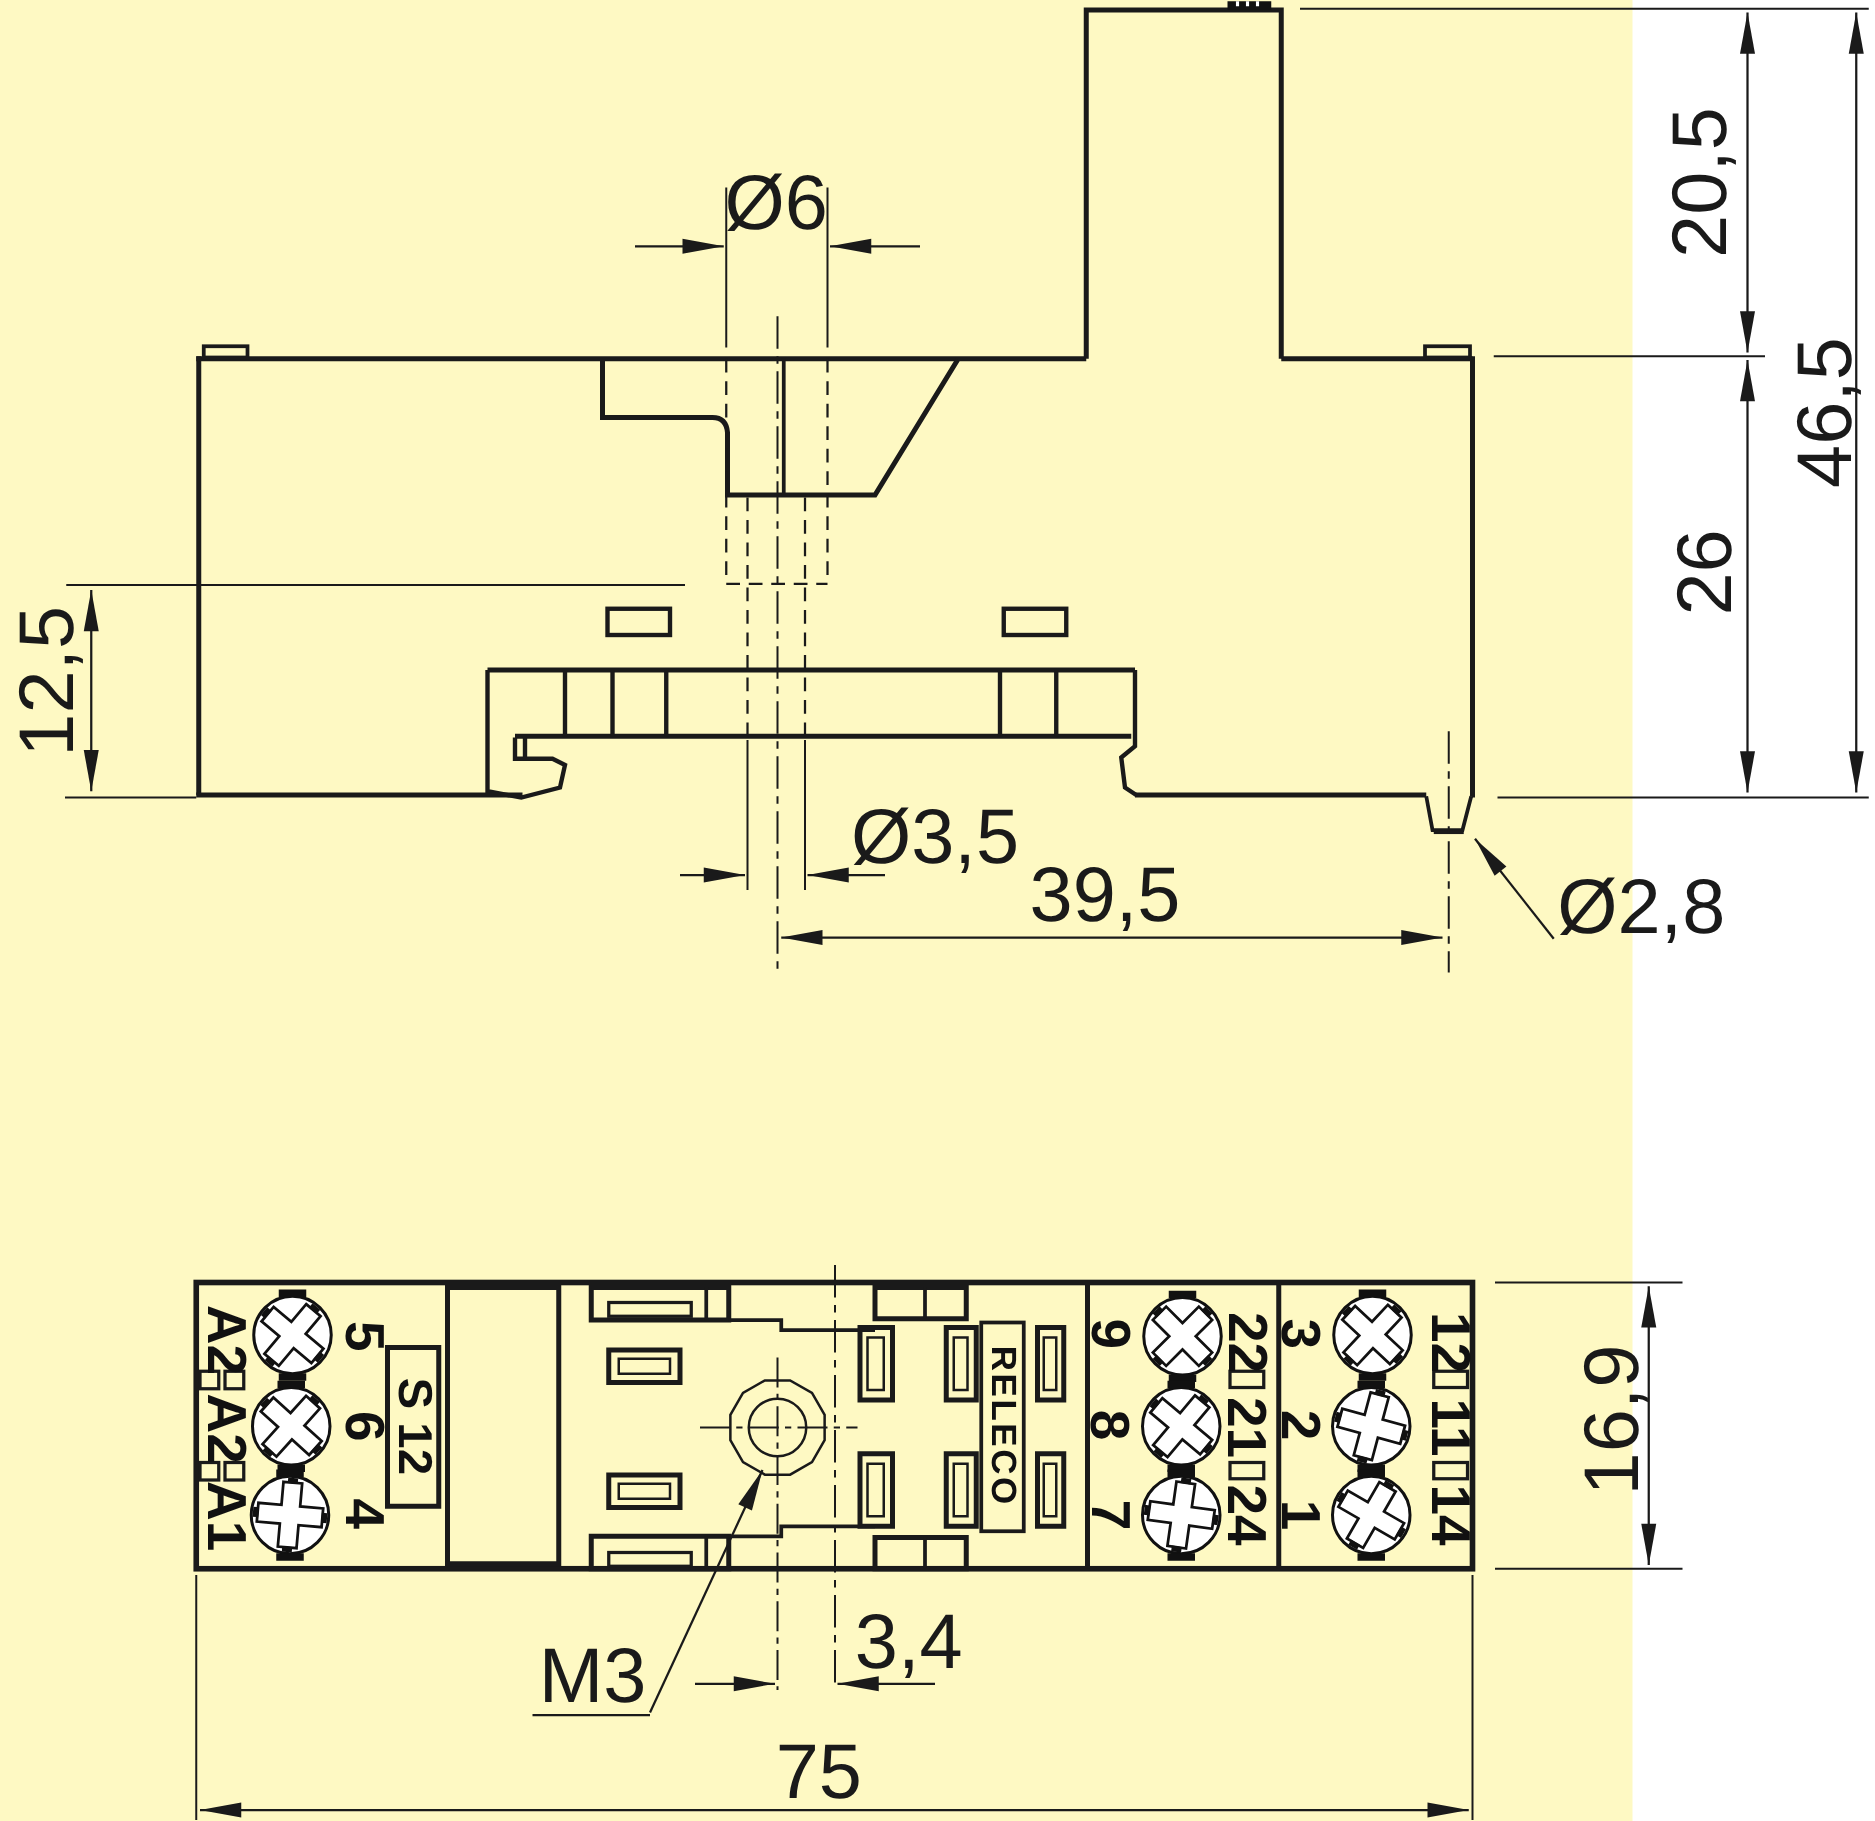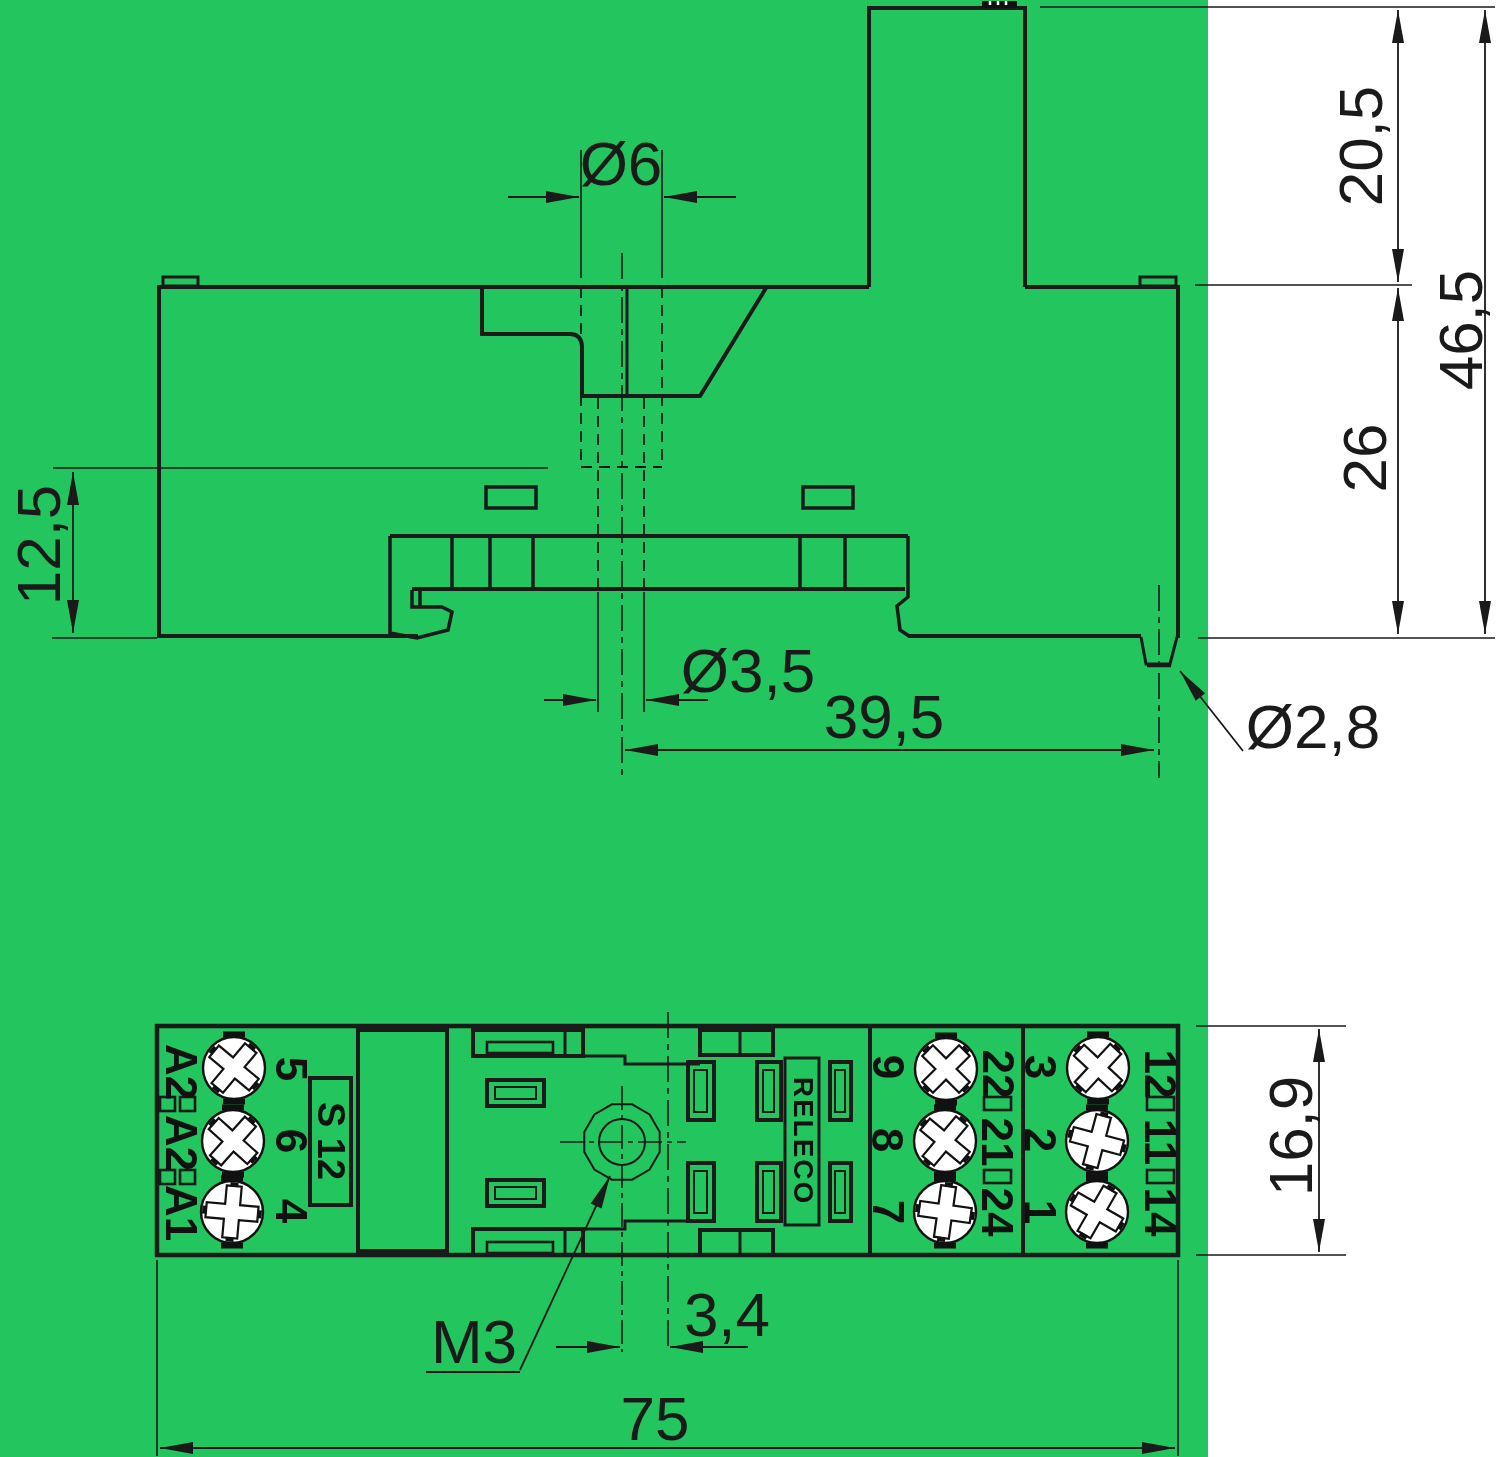--- a/index.html
+++ b/index.html
@@ -1,16 +1,16 @@
 <!DOCTYPE html>
 <html><head>
 <meta charset="utf-8">
 <style>
   html,body{margin:0;padding:0;background:#ffffff;}
-  .stage{width:1208px;height:1457px;position:relative;background:#22c55e;}
+  .stage{width:1306px;height:1457px;position:relative;background:#fef9c3;}
   svg{display:block;}
   .dim{font-family:"Liberation Sans",sans-serif;font-size:62px;font-weight:400;fill:#1a1a1a;}
   .term{font-family:"Liberation Sans",sans-serif;font-size:44px;font-weight:700;fill:#111;}
   .modlbl{font-family:"Liberation Sans",sans-serif;font-size:38px;font-weight:700;fill:#111;}
   .brand{font-family:"Liberation Sans",sans-serif;font-size:28px;font-weight:700;fill:#111;letter-spacing:2px;}
   text{text-anchor:middle;dominant-baseline:central;}
 </style>
 </head>
 <body>
 

